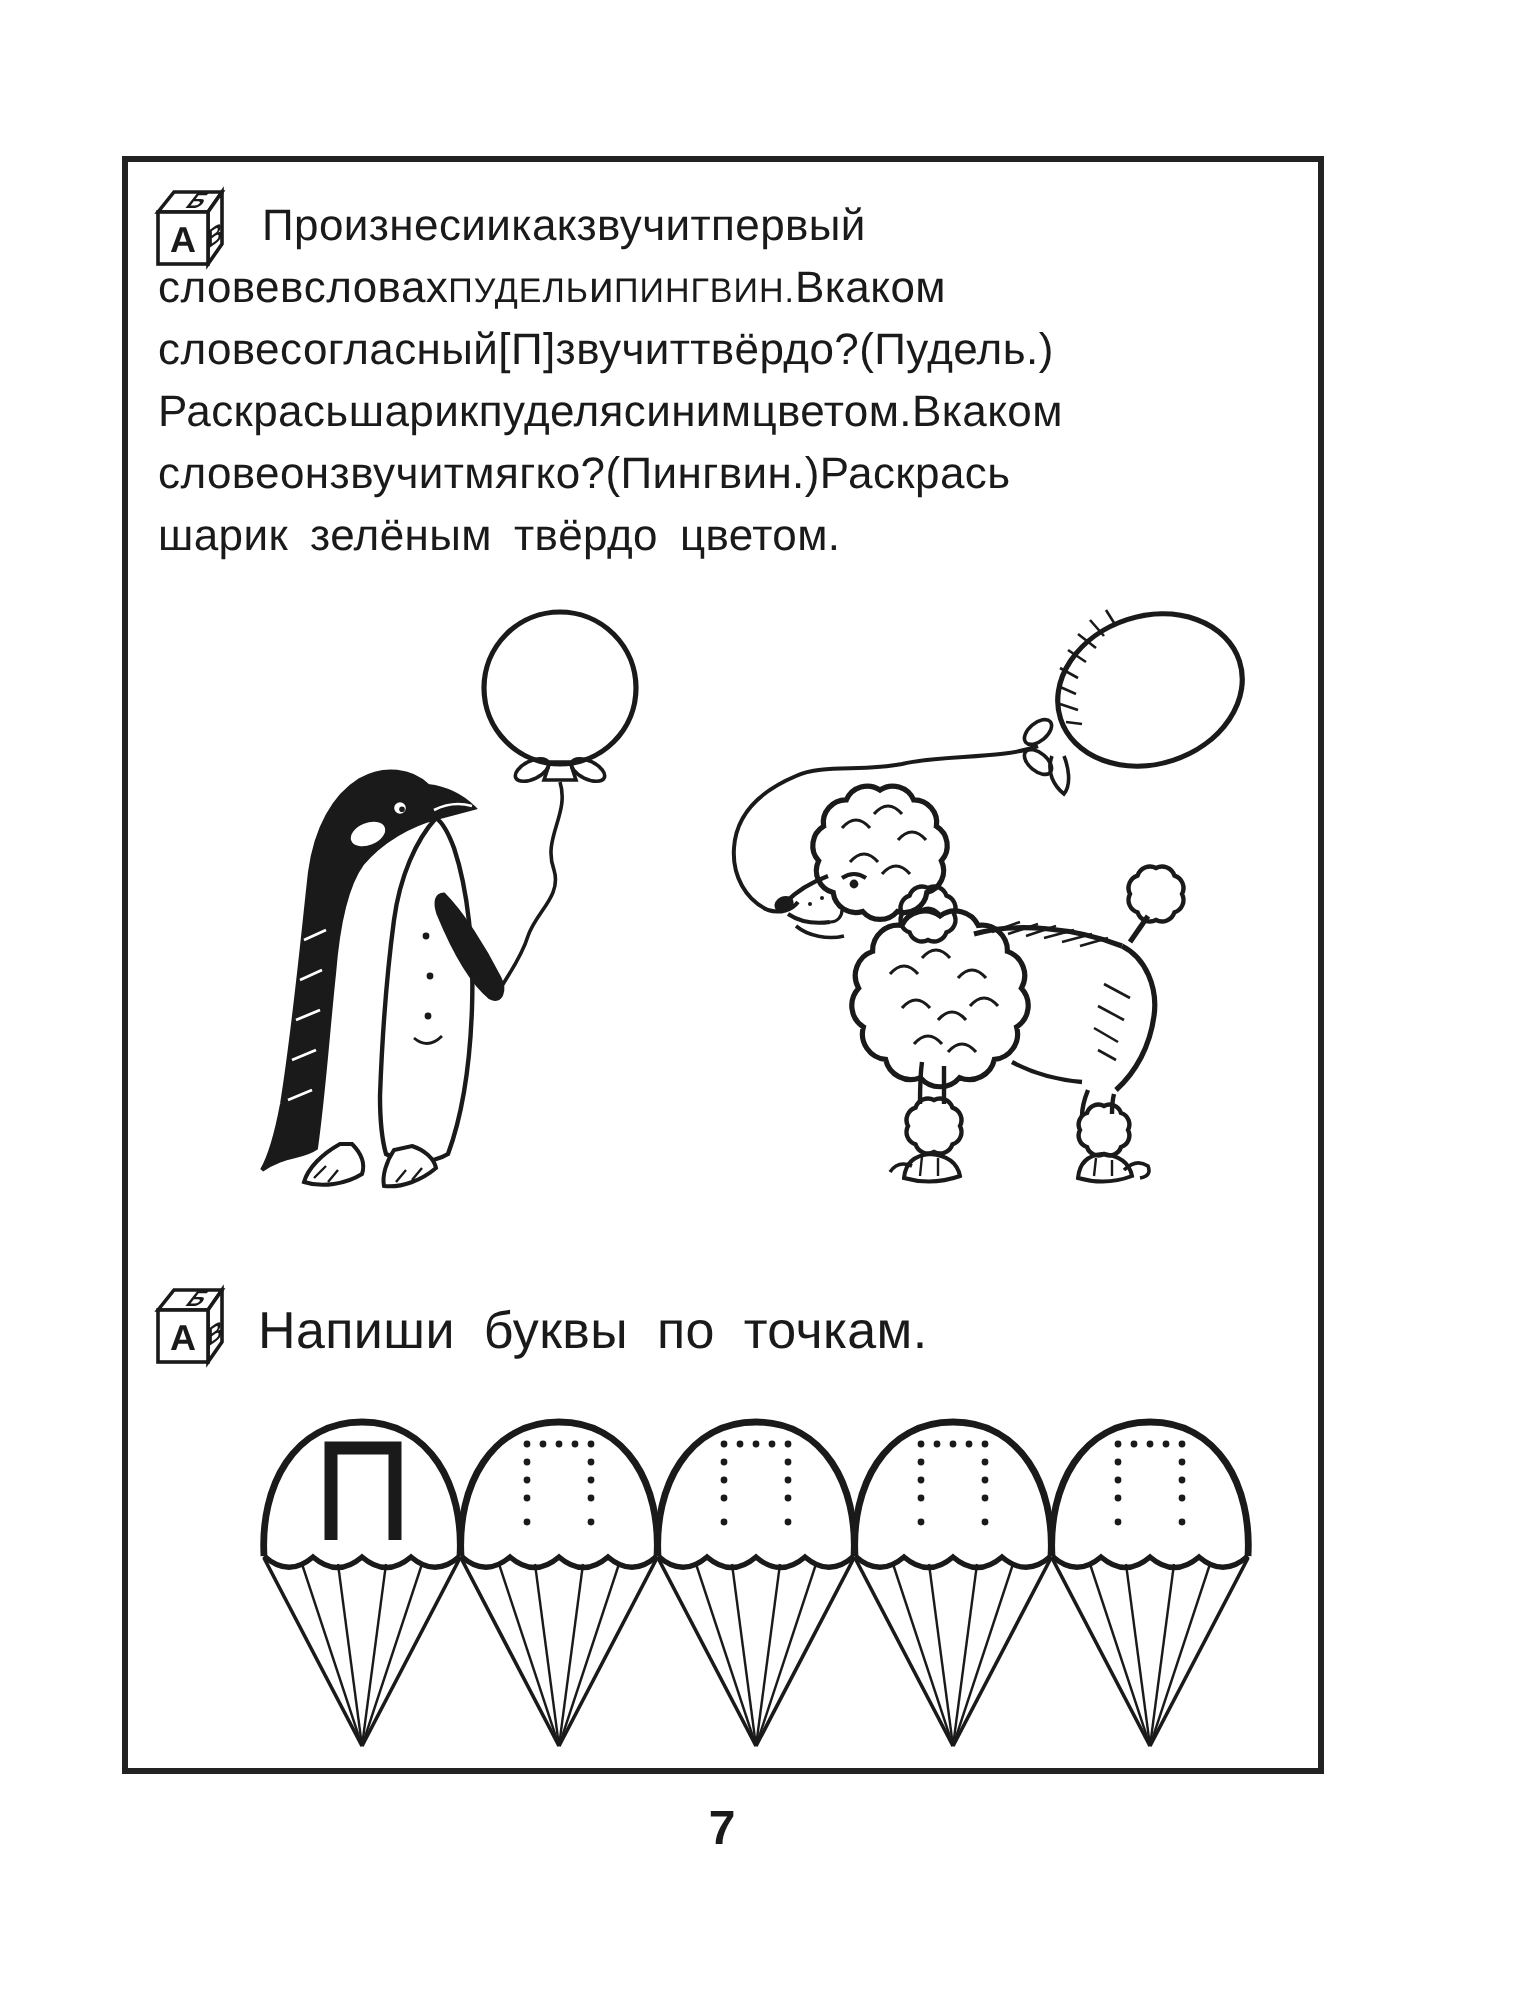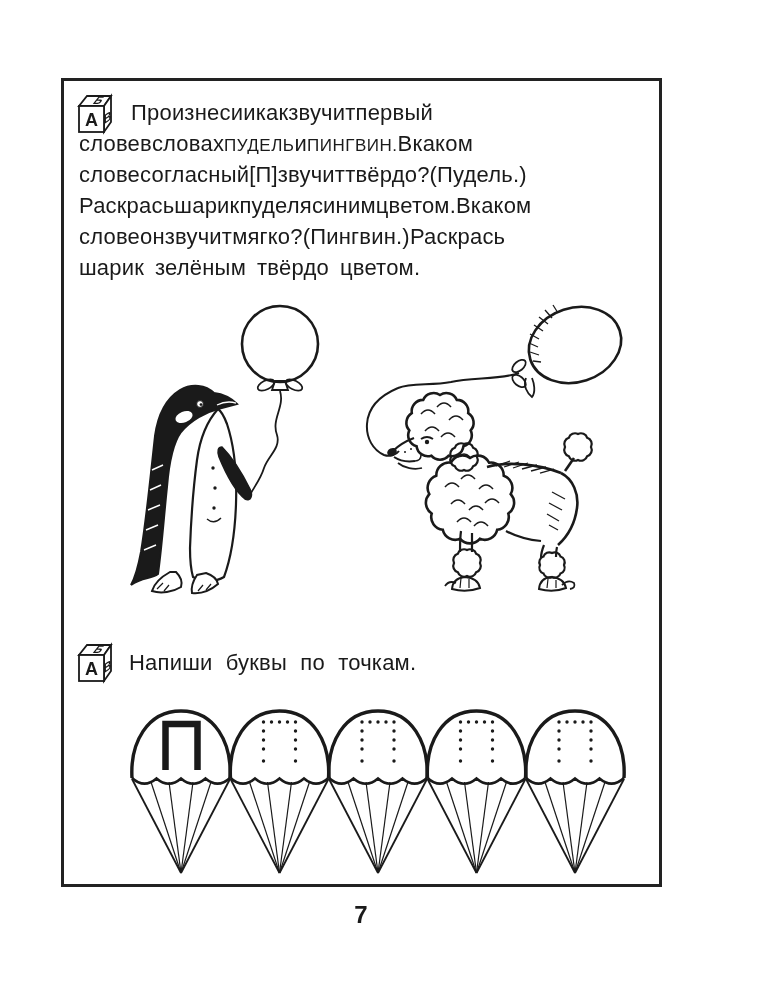--- a/index.html
+++ b/index.html
@@ -19,21 +19,21 @@
   #task1-text{
     position:absolute;left:79px;top:97px;width:568px;
     font-size:22px;line-height:31px;letter-spacing:0.2px;
   }
   .tline{display:flex;justify-content:flex-start;align-items:baseline;height:31px;white-space:nowrap;}
   .tline.nojust{justify-content:flex-start;gap:11px;}
   .tline.indent{padding-left:52px;}
   .caps{font-size:17px;letter-spacing:0.5px;}
   #task2-text{
     position:absolute;left:129px;top:650px;
-    font-size:22px;letter-spacing:0.2px;word-spacing:7px;
+    font-size:26px;letter-spacing:0.2px;word-spacing:7px;
   }
   #page-number{
     position:absolute;left:61px;top:901px;width:601px;text-align:center;
     font-size:24px;font-weight:bold;letter-spacing:1px;
   }
   #art{position:absolute;left:0;top:0;}
   svg{display:block;}
   .ink{stroke:#1a1a1a;fill:none;}
 </style>
 </head>

